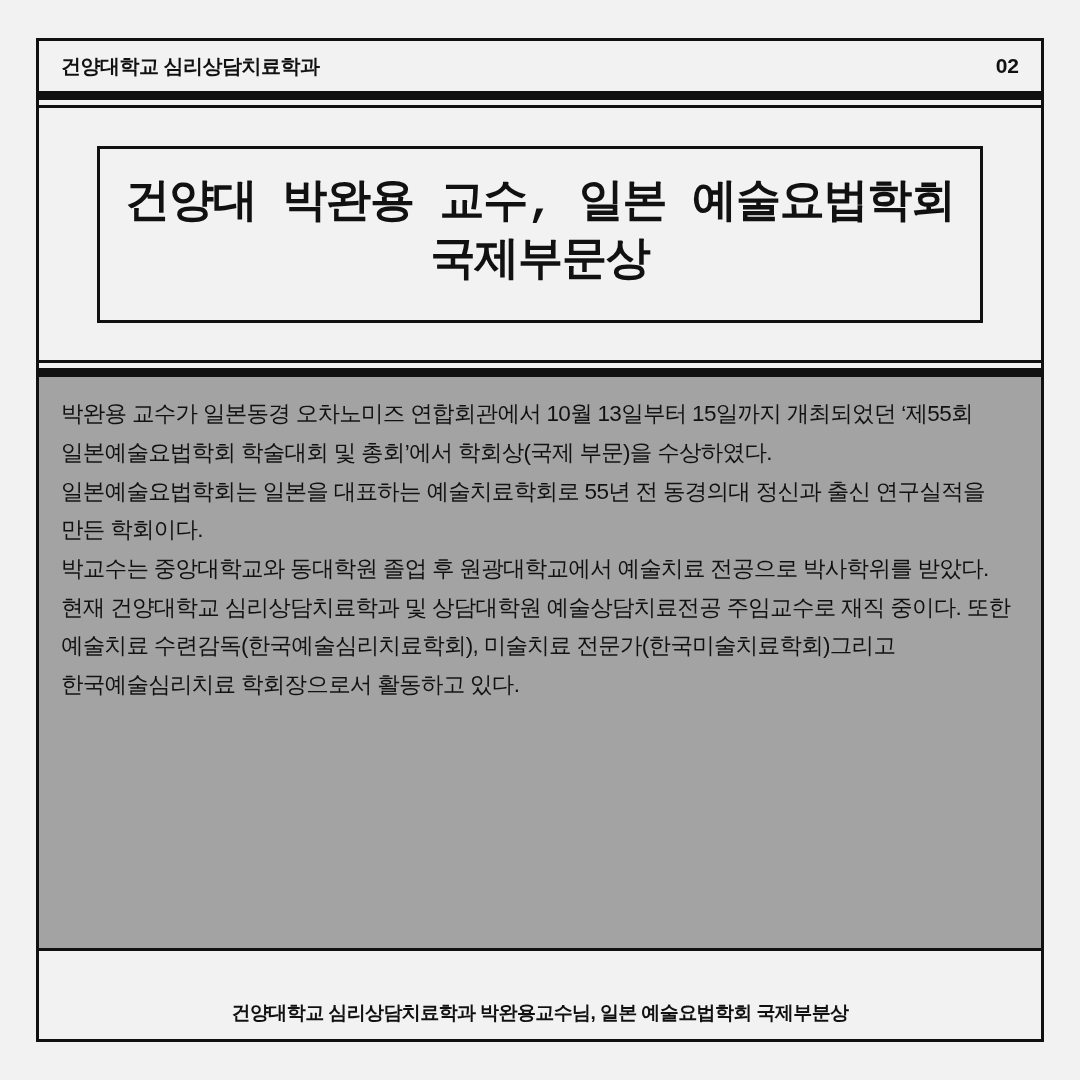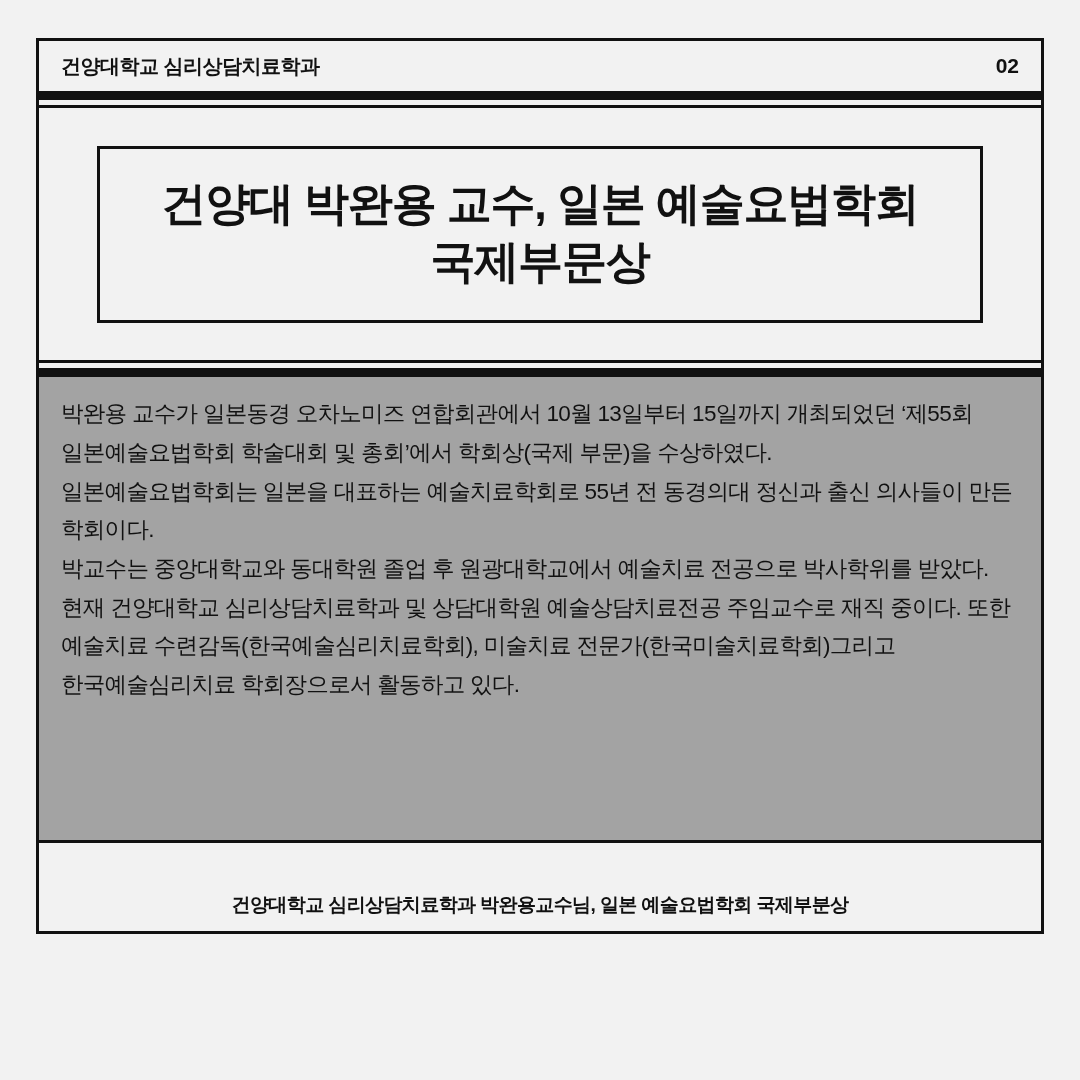--- a/index.html
+++ b/index.html
@@ -12,21 +12,21 @@
     background: #f2f2f2;
     font-family: "Liberation Sans", sans-serif;
     -webkit-font-smoothing: antialiased;
   }
 
   .card {
     position: absolute;
     left: 36px;
     top: 38px;
     width: 1008px;
-    height: 896px;
+    height: 1004px;
     box-sizing: border-box;
     border: 3px solid #111111;
     background: #f2f2f2;
     display: flex;
     flex-direction: column;
   }
 
   
   .header-bar {
     height: 50px;
@@ -80,20 +80,21 @@
     padding: 26px 20px 30px 20px;
     text-align: center;
   }
   .title-text {
     font-size: 45px;
     line-height: 1.28;
     font-weight: bold;
     letter-spacing: -1.2px;
     color: #111111;
     word-break: keep-all;
+    font-family: Liberation Mono, monospace;
   }
 
   
   .body-area {
     flex: 1 1 auto;
     padding: 18px 22px 10px 22px;
     box-sizing: border-box;
     background: #a3a3a3;
     overflow: hidden;
   }
@@ -143,21 +144,21 @@
       <div class="title-text">국제부문상</div>
     </div>
   </div>
 
   <div class="rule-thin"></div>
   <div class="rule-gap"></div>
   <div class="rule-thick"></div>
 
   <div class="body-area">
     <p class="body-para">박완용 교수가 일본동경 오차노미즈 연합회관에서 10월 13일부터 15일까지 개최되었던 ‘제55회 일본예술요법학회 학술대회 및 총회’에서 학회상(국제 부문)을 수상하였다.</p>
-    <p class="body-para">일본예술요법학회는 일본을 대표하는 예술치료학회로 55년 전 동경의대 정신과 출신 의사들이 만든 학회이다.</p>
+    <p class="body-para">일본예술요법학회는 일본을 대표하는 예술치료학회로 55년 전 동경의대 정신과 출신 연구실적을 만든 학회이다.</p>
     <p class="body-para">박교수는 중앙대학교와 동대학원 졸업 후 원광대학교에서 예술치료 전공으로 박사학위를 받았다. 현재 건양대학교 심리상담치료학과 및 상담대학원 예술상담치료전공 주임교수로 재직 중이다. 또한 예술치료 수련감독(한국예술심리치료학회), 미술치료 전문가(한국미술치료학회)그리고 한국예술심리치료 학회장으로서 활동하고 있다.</p>
   </div>
 
   <div class="rule-thin"></div>
 
   <div class="caption-area">
     <div class="caption-text">건양대학교 심리상담치료학과 박완용교수님, 일본 예술요법학회 국제부분상</div>
   </div>
 
 </div>

